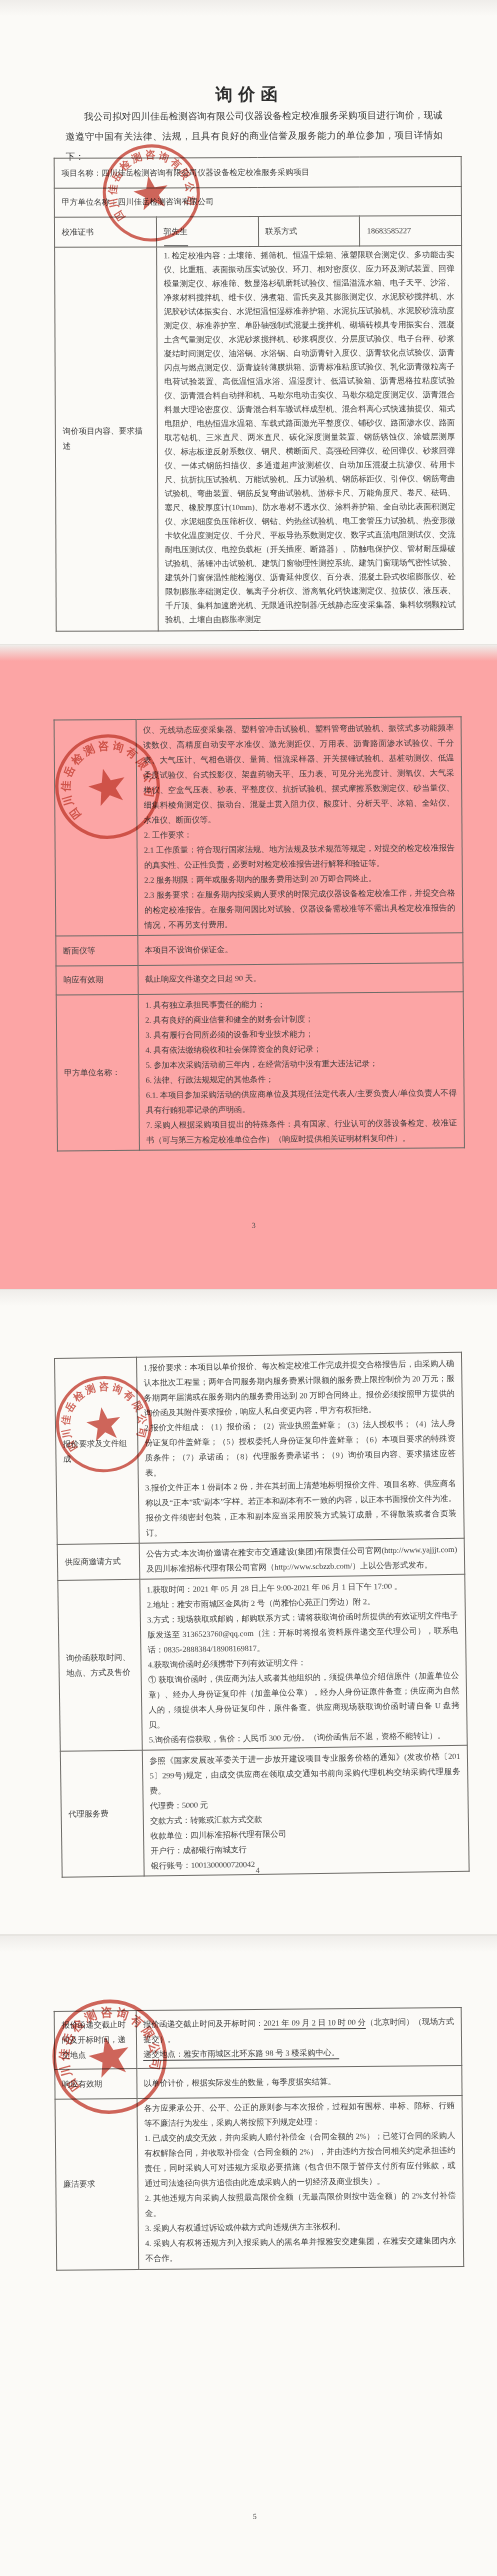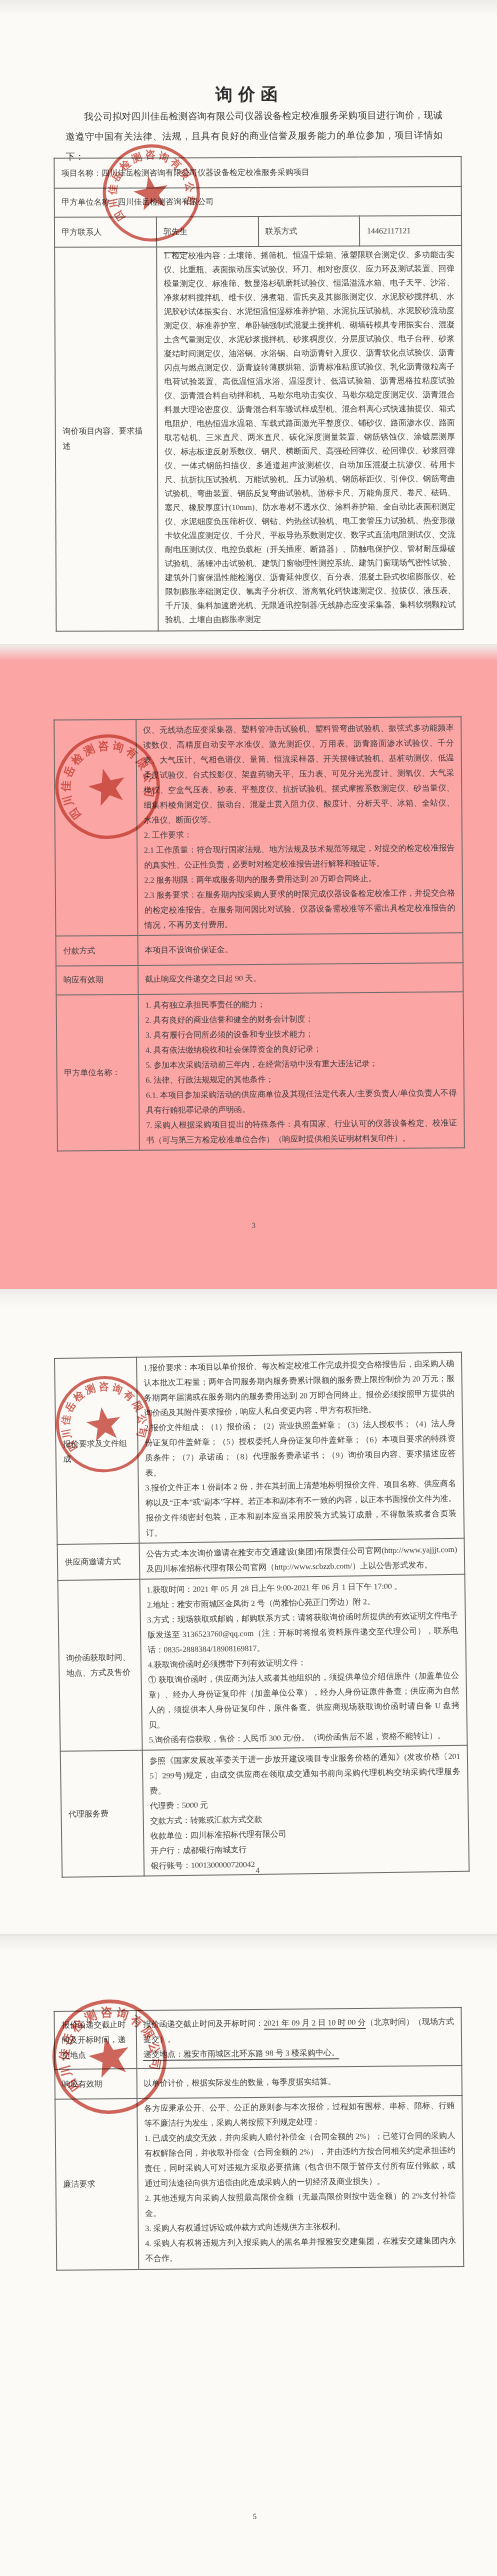--- a/index.html
+++ b/index.html
@@ -23,21 +23,21 @@
   table.doc{border-collapse:collapse;position:absolute;left:53px;width:408px;table-layout:fixed;}
   table.doc td{border:0.6px solid #6e6c68;color:#3b3b3b;font-size:8px;vertical-align:middle;
     padding:2.5px 6.8px;word-break:break-all;}
   td.lab{width:67px;font-size:8.4px;line-height:15px;color:#333;padding:2.5px 5px;}
   td.single{height:23.6px;font-size:8.4px;}
   .cellbody{text-align:justify;}
   .cellbody p{margin:0;line-height:15px;text-align:justify;}
   .dense p{line-height:14px;}
   .para{margin:0;line-height:18.7px;}
   .u{border-bottom:0.6px solid #4a4a4a;padding-bottom:0.6px;}
-  .name-u{border-bottom:0.6px solid #4a4a4a;padding-bottom:16px;}
+  .name-u{border-bottom:0.6px solid #4a4a4a;padding-bottom:9px;}
 
   .t1{top:157px;}
   .t2{top:73px;}
   .t3{top:65px;}
   .t4{top:73px;}
 
   .pageno{position:absolute;top:576px;left:0;width:100%;text-align:center;
     font-size:7.8px;color:#4f4f4f;}
 
   .stamp{position:absolute;opacity:.78;mix-blend-mode:multiply;pointer-events:none;}
@@ -59,24 +59,24 @@
 
       <table class="doc t1">
         <tbody>
             <tr>
           <td colspan="4" class="single">项目名称：四川佳岳检测咨询有限公司仪器设备检定校准服务采购项目</td>
         </tr>
         <tr>
           <td colspan="4" class="single">甲方单位名称：四川佳岳检测咨询有限公司</td>
         </tr>
         <tr>
-          <td class="lab single">甲方联系人</td>
+          <td class="lab single">校准证书</td>
           <td class="single" style="width:136px;"><span class="name-u">郭先生</span></td>
           <td class="single" style="width:76px;margin-top:25px;">联系方式</td>
-          <td class="single">14462117121</td>
+          <td class="single">18683585227</td>
         </tr>
         <tr>
           <td class="lab">询价项目内容、要求描述</td>
           <td colspan="3" class="cellbody dense">
             <p>1. 检定校准内容：土壤筛、摇筛机、恒温干燥箱、液塑限联合测定仪、多功能击实仪、比重瓶、表面振动压实试验仪、环刀、相对密度仪、应力环及测试装置、回弹模量测定仪、标准筛、数显洛杉矶磨耗试验仪、恒温溢流水箱、电子天平、沙浴、净浆材料搅拌机、维卡仪、沸煮箱、雷氏夹及其膨胀测定仪、水泥胶砂搅拌机、水泥胶砂试体振实台、水泥恒温恒湿标准养护箱、水泥抗压试验机、水泥胶砂流动度测定仪、标准养护室、单卧轴强制式混凝土搅拌机、砌墙砖模具专用振实台、混凝土含气量测定仪、水泥砂浆搅拌机、砂浆稠度仪、分层度试验仪、电子台秤、砂浆凝结时间测定仪、油浴锅、水浴锅、自动沥青针入度仪、沥青软化点试验仪、沥青闪点与燃点测定仪、沥青旋转薄膜烘箱、沥青标准粘度试验仪、乳化沥青微粒离子电荷试验装置、高低温恒温水浴、温湿度计、低温试验箱、沥青恩格拉粘度试验仪、沥青混合料自动拌和机、马歇尔电动击实仪、马歇尔稳定度测定仪、沥青混合料最大理论密度仪、沥青混合料车辙试样成型机、混合料离心式快速抽提仪、箱式电阻炉、电热恒温水温箱、车载式路面激光平整度仪、铺砂仪、路面渗水仪、路面取芯钻机、三米直尺、两米直尺、碳化深度测量装置、钢筋锈蚀仪、涂镀层测厚仪、标志板逆反射系数仪、钢尺、横断面尺、高强砼回弹仪、砼回弹仪、砂浆回弹仪、一体式钢筋扫描仪、多通道超声波测桩仪、自动加压混凝土抗渗仪、砖用卡尺、抗折抗压试验机、万能试验机、压力试验机、钢筋标距仪、引伸仪、钢筋弯曲试验机、弯曲装置、钢筋反复弯曲试验机、游标卡尺、万能角度尺、卷尺、砝码、塞尺、橡胶厚度计(10mm)、防水卷材不透水仪、涂料养护箱、全自动比表面积测定仪、水泥细度负压筛析仪、钢钻、灼热丝试验机、电工套管压力试验机、热变形微卡软化温度测定仪、千分尺、平板导热系数测定仪、数字式直流电阻测试仪、交流耐电压测试仪、电控负载柜（开关插座、断路器）、防触电保护仪、管材耐压爆破试验机、落锤冲击试验机、建筑门窗物理性测控系统、建筑门窗现场气密性试验、建筑外门窗保温性能检测仪、沥青延伸度仪、百分表、混凝土卧式收缩膨胀仪、砼限制膨胀率础测定仪、氯离子分析仪、游离氧化钙快速测定仪、拉拔仪、液压表、千斤顶、集料加速磨光机、无限通讯控制器/无线静态应变采集器、集料软弱颗粒试验机、土壤自由膨胀率测定</p>
           </td>
         </tr>
       </tbody>
         </table>
 
@@ -103,21 +103,21 @@
           <td class="lab"></td>
           <td class="cellbody">
             <p>仪、无线动态应变采集器、塑料管冲击试验机、塑料管弯曲试验机、振弦式多功能频率读数仪、高精度自动安平水准仪、激光测距仪、万用表、沥青路面渗水试验仪、千分表、大气压计、气相色谱仪、量筒、恒流采样器、开关摆锤试验机、基桩动测仪、低温柔度试验仪、台式投影仪、架盘药物天平、压力表、可见分光光度计、测氧仪、大气采样仪、空盒气压表、秒表、平整度仪、抗折试验机、摆式摩擦系数测定仪、砂当量仪、细集料棱角测定仪、振动台、混凝土贯入阻力仪、酸度计、分析天平、冰箱、全站仪、水准仪、断面仪等。</p>
             <p>2. 工作要求：</p>
             <p>2.1 工作质量：符合现行国家法规、地方法规及技术规范等规定，对提交的检定校准报告的真实性、公正性负责，必要时对检定校准报告进行解释和验证等。</p>
             <p>2.2 服务期限：两年或服务期内的服务费用达到 20 万即合同终止。</p>
             <p>2.3 服务要求：在服务期内按采购人要求的时限完成仪器设备检定校准工作，并提交合格的检定校准报告。在服务期间因比对试验、仪器设备需校准等不需出具检定校准报告的情况，不再另支付费用。</p>
           </td>
         </tr>
         <tr>
-          <td class="lab single">付款方式</td>
+          <td class="lab single">断面仪等</td>
           <td class="single">本项目不设询价保证金。</td>
         </tr>
         <tr>
           <td class="lab single">响应有效期</td>
           <td class="single">截止响应文件递交之日起 90 天。</td>
         </tr>
         <tr>
           <td class="lab">甲方单位名称：</td>
           <td class="cellbody">
             <p>1. 具有独立承担民事责任的能力；</p>

